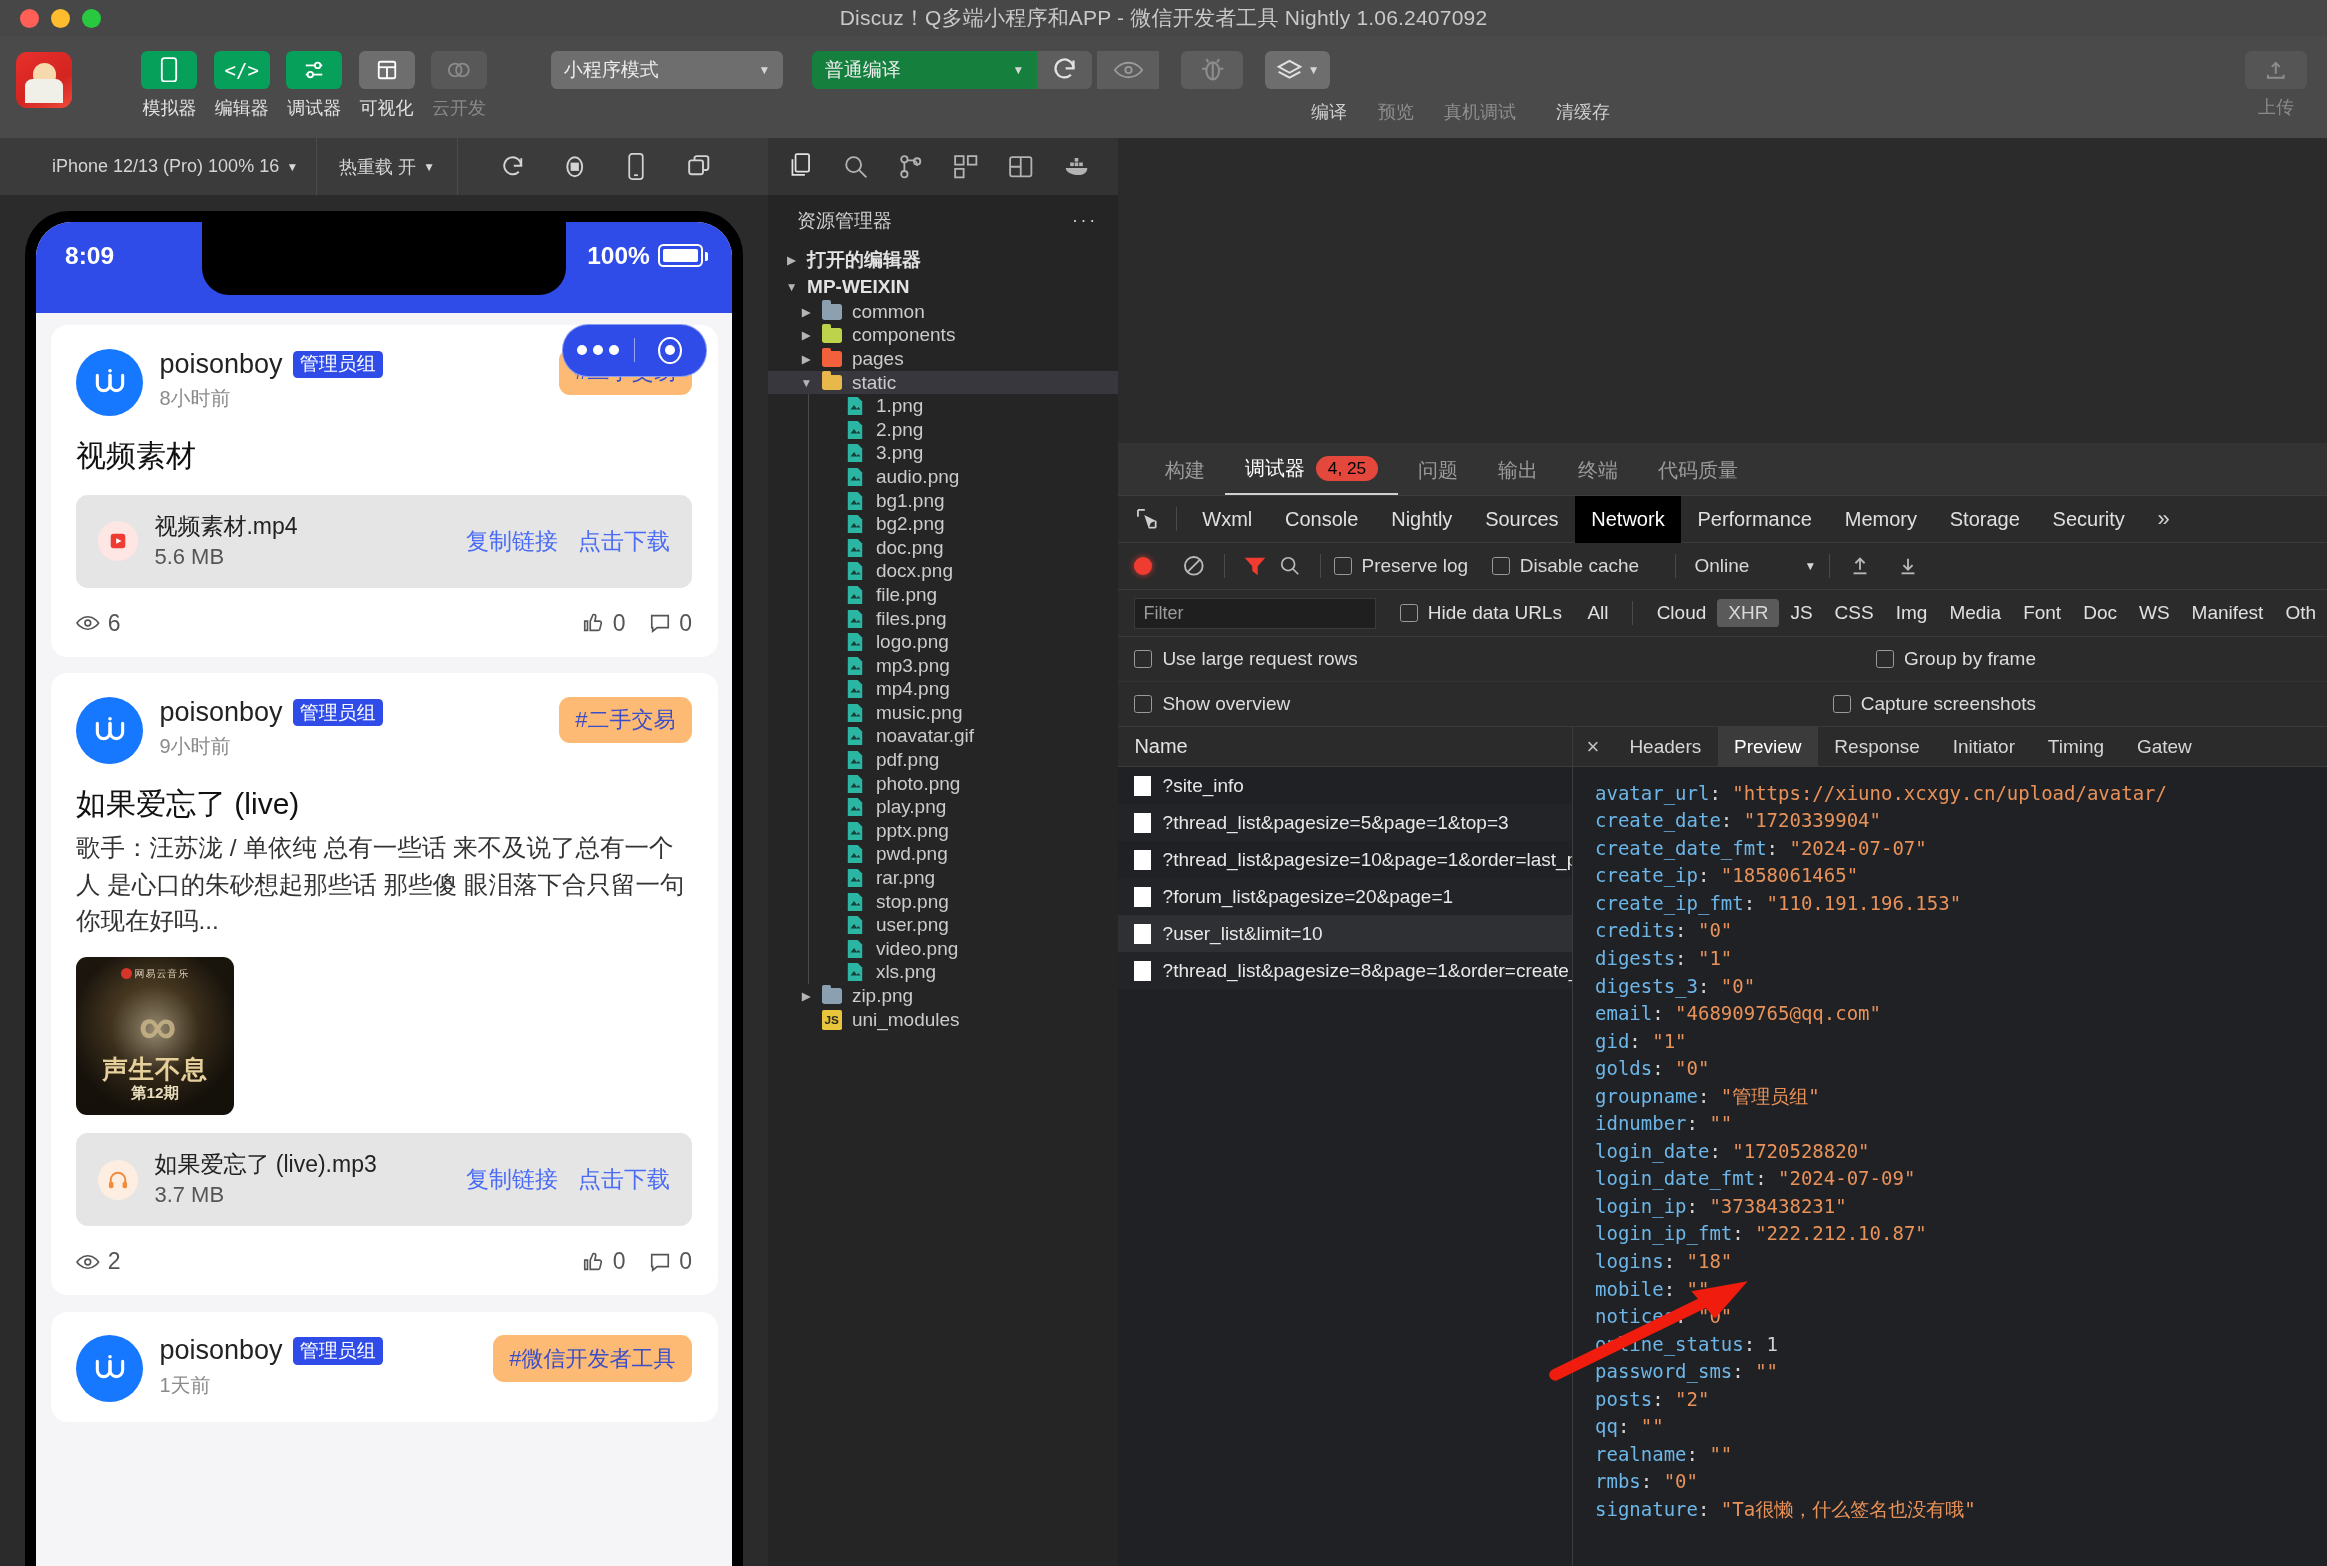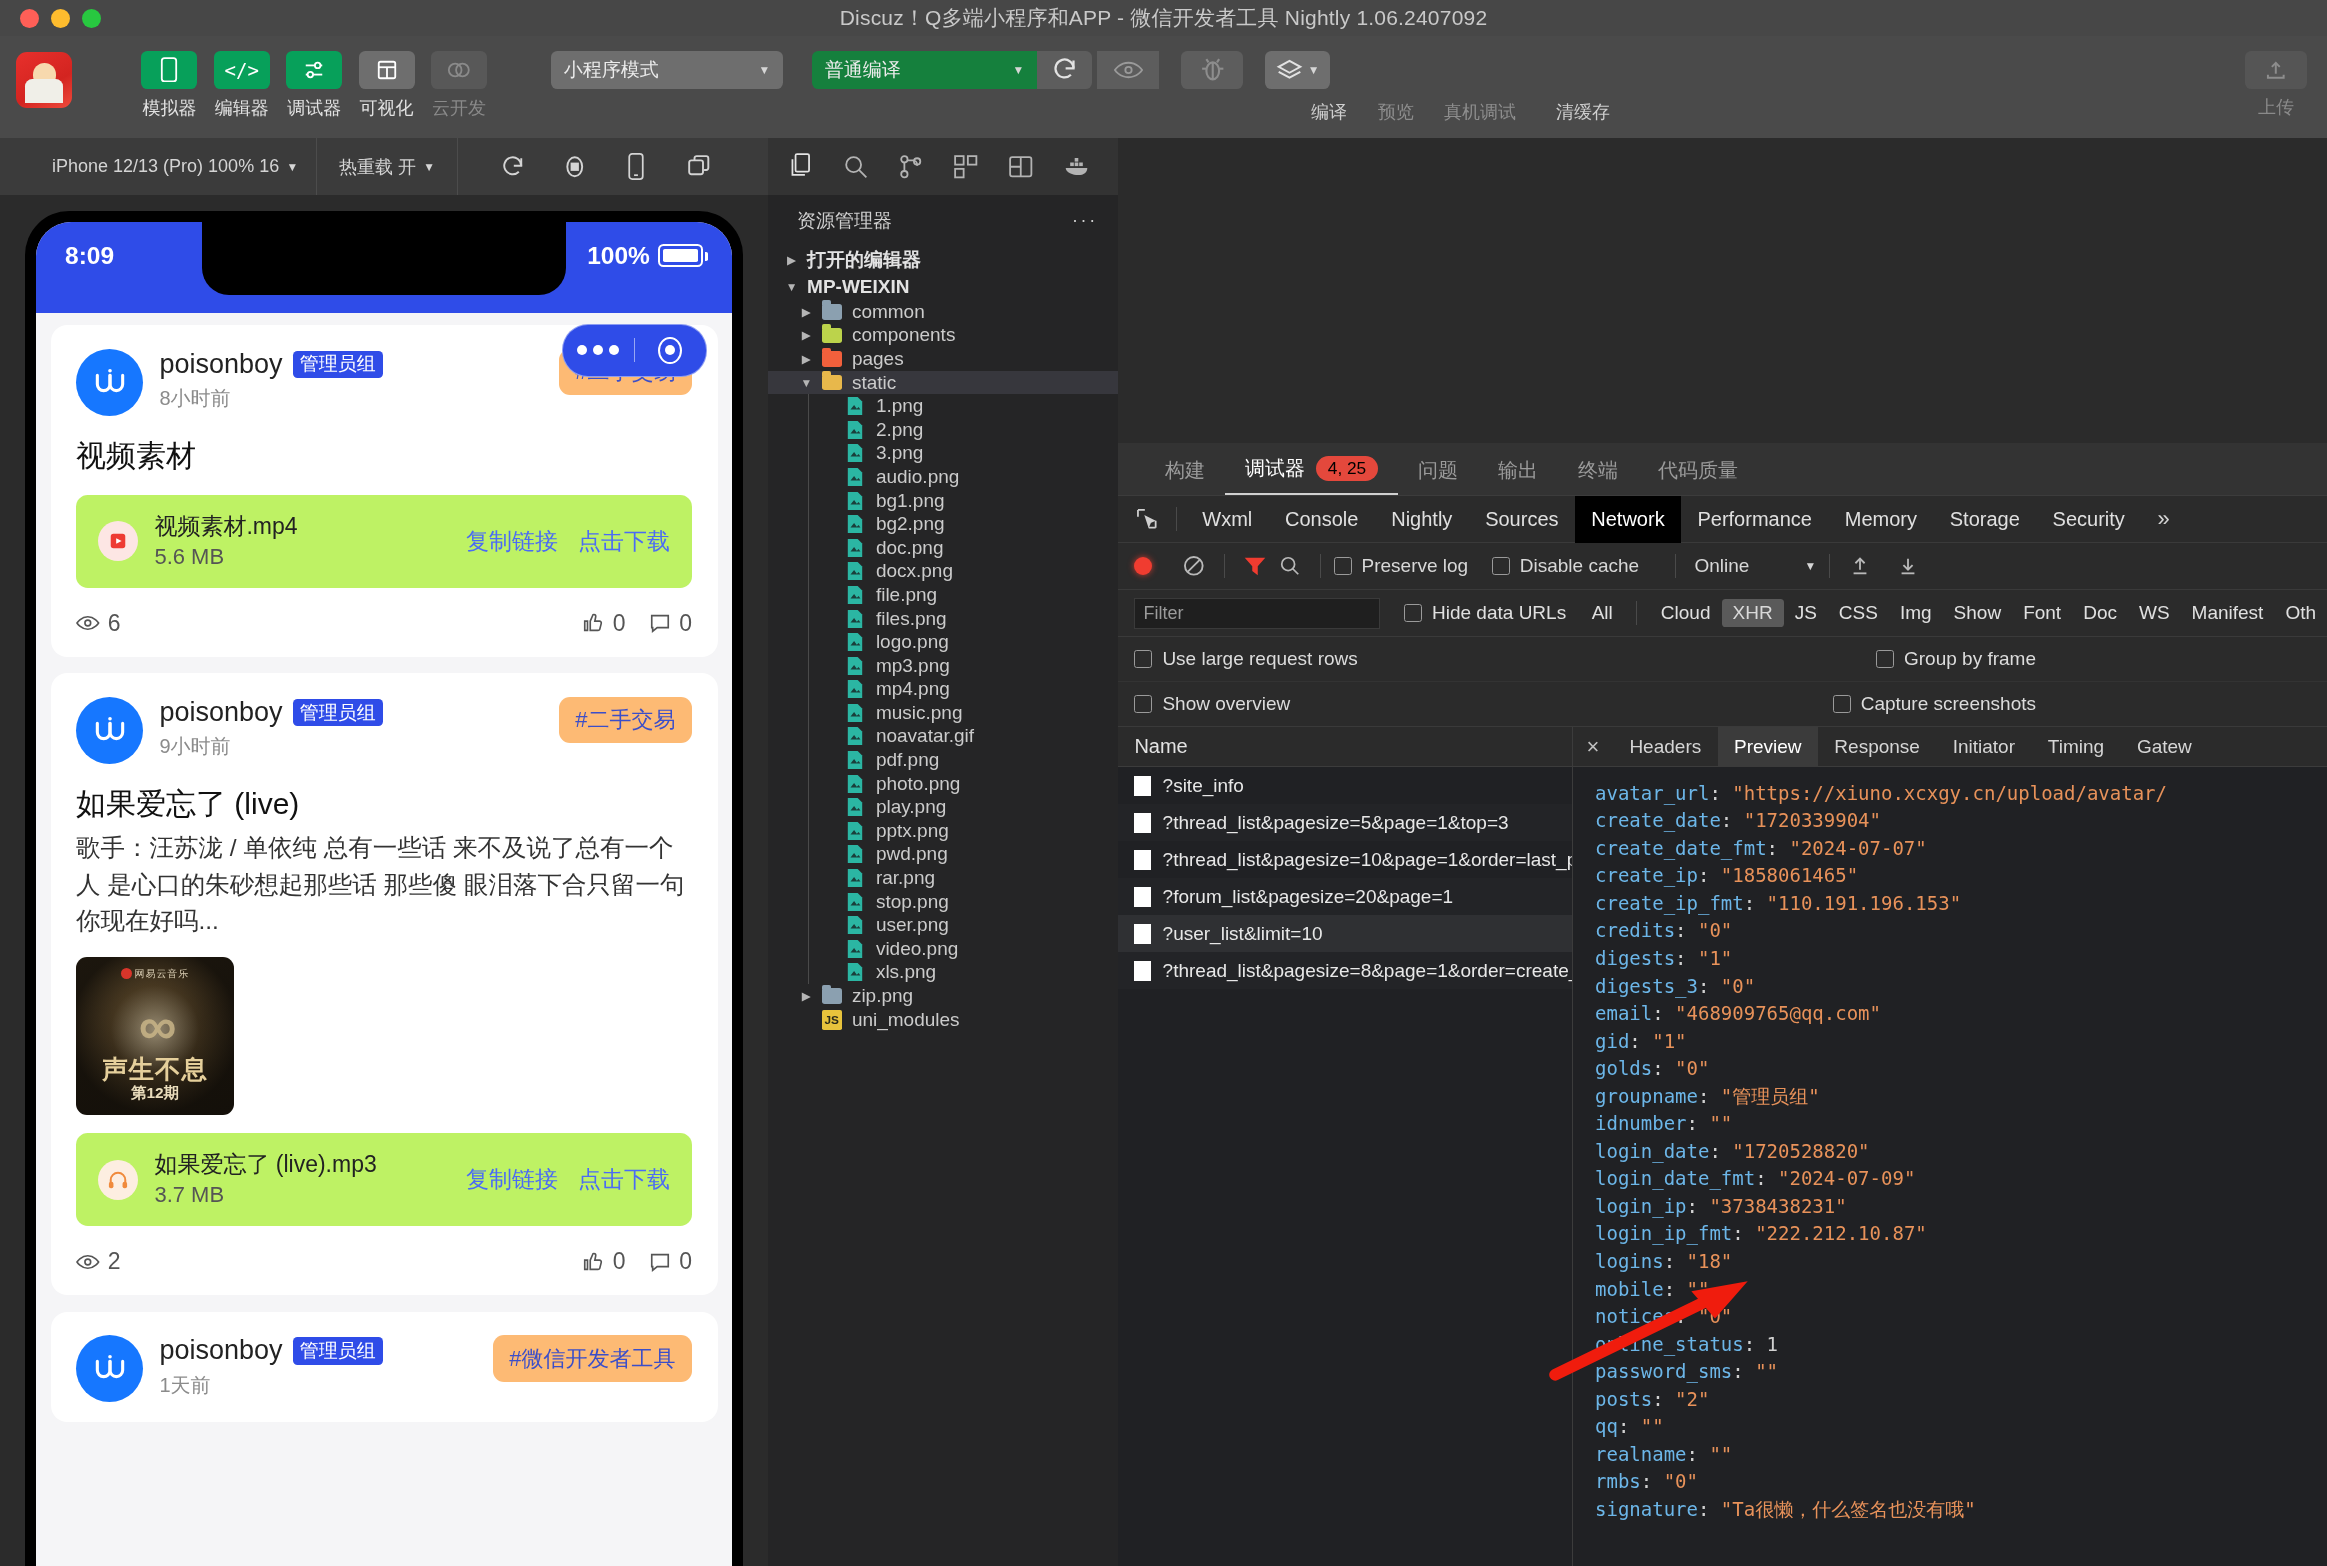--- a/index.html
+++ b/index.html
@@ -172,21 +172,21 @@
       linear-gradient(160deg,#4a3a22 0%,#241c11 50%,#120e08 100%);
     position: relative; overflow: hidden;
   }
   .cover .cv-brand { position:absolute; top:10px; left:0; right:0; text-align:center; font-size:10px; color:#d9cdb3; letter-spacing:0.9px;}
   .cover .cv-brand b { display:inline-block; width:11px;height:11px;border-radius:50%;background:#d8352a; vertical-align:-1.8px; margin-right:2.7px;}
   .cover .cv-8 { position:absolute; top:38px; left:0; right:0; text-align:center; font-size:53px; color:#c9b588; font-weight:bold; letter-spacing:-5.5px; opacity:.85;}
   .cover .cv-title { position:absolute; top:95px; left:0; right:0; text-align:center; font-size:25.5px; color:#e5cf9b; font-weight:bold; letter-spacing:0.9px;}
   .cover .cv-ep { position:absolute; bottom:11px; left:0; right:0; text-align:center; font-size:15.5px; color:#e9dcbb; font-weight:bold;}
 
   .attach {
-    background: #bef264; border-radius: 11.8px; margin-top: 18px;
+    background: #e5e5e5; border-radius: 11.8px; margin-top: 18px;
     padding: 18px 22px; display: flex; align-items: center; gap: 16.4px;
   }
   .att-ico {
     width: 40px; height: 40px; border-radius: 50%; flex: 0 0 40px;
     display: flex; align-items: center; justify-content: center;
   }
   .att-ico.video { background: #fde6e4; }
   .att-ico.audio { background: #fdeee1; }
   .att-meta { flex: 1; }
   .att-name { font-size: 23px; color: #222; line-height: 1.2; }
@@ -1143,21 +1143,21 @@
           <span class="chk"></span>
           <span>Hide data URLs</span>
         </span>
         <span class="ftype"><span>All</span></span>
         <span class="nb-div"></span>
         <span class="ftype"><span>Cloud</span></span>
         <span class="ftype on"><span>XHR</span></span>
         <span class="ftype"><span>JS</span></span>
         <span class="ftype"><span>CSS</span></span>
         <span class="ftype"><span>Img</span></span>
-        <span class="ftype"><span>Show</span></span>
+        <span class="ftype"><span>Media</span></span>
         <span class="ftype"><span>Font</span></span>
         <span class="ftype"><span>Doc</span></span>
         <span class="ftype"><span>WS</span></span>
         <span class="ftype"><span>Manifest</span></span>
         <span class="ftype"><span>Oth</span></span>
       </div>
 
       <div class="opt-row">
         <span class="cb">
           <span class="chk"></span>

